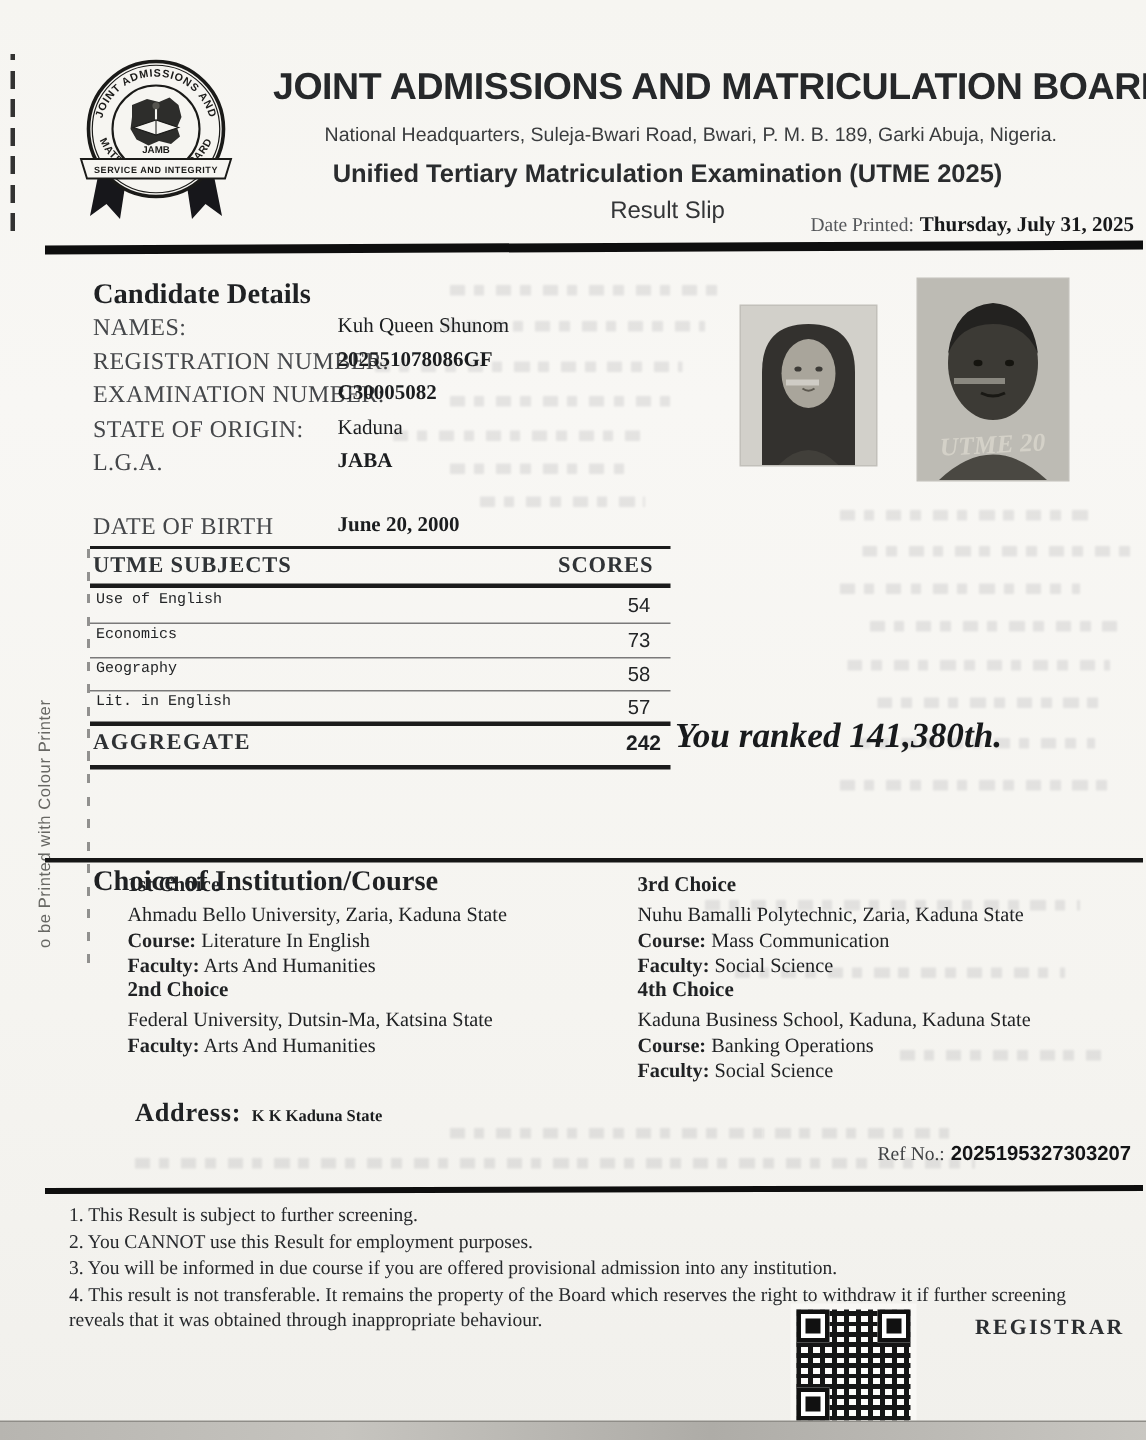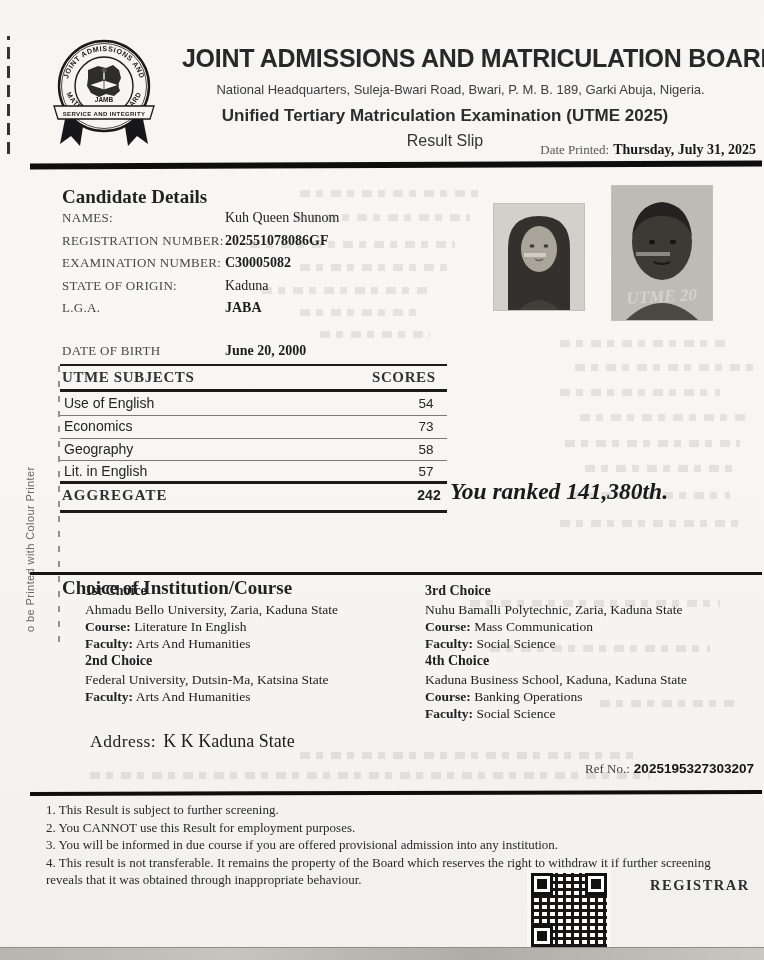--- a/index.html
+++ b/index.html
@@ -21,44 +21,44 @@
   .date-printed{right:8px;top:142px;font-size:13px;color:#55575a;white-space:nowrap;}
   .date-printed b{font-size:14px;color:#17181a;margin-left:4px;}
   .bar{background:#0e0e0e;}
   .bar-top{left:30px;top:162px;width:732px;height:6px;transform:rotate(-0.25deg);}
   .bar-mid{left:30px;top:791px;width:732px;height:4px;transform:rotate(-0.15deg);}
   .rule-choice{left:30px;top:572px;width:732px;height:3px;background:#161616;}
   
   .section-title{font-weight:bold;font-size:19px;color:#1f2123;}
   .cand-title{left:62px;top:186px;}
   .cand-row{left:62px;height:20px;font-size:14px;white-space:nowrap;}
-  .cand-row .lbl{display:inline-block;width:162px;font-size:13px;letter-spacing:.3px;color:#45474a;}
+  .cand-row .lbl{display:inline-block;width:162px;font-size:16px;letter-spacing:.3px;color:#45474a;}
   .cand-row .val{position:absolute;left:163px;color:#1b1d1f;}
   .cand-row .val.b{font-weight:bold;}
   
   .photo{background:#d6d4ce;box-shadow:0 0 0 1px #c2c0ba;}
   
   .tline{left:60px;width:387px;background:#1b1b1b;}
   .tline.thin{background:#5a5a5a;height:1px;opacity:.8;}
   .th{font-weight:bold;font-size:15px;letter-spacing:.6px;color:#303336;}
-  .subj{font-family:Liberation Sans, sans-serif;font-size:14px;color:#222426;}
+  .subj{font-family:Liberation Mono, monospace;font-size:10px;color:#222426;}
   .score{font-family:"Liberation Sans",sans-serif;font-size:13.5px;color:#222426;width:60px;text-align:center;}
   .agg-lbl{left:62px;top:487px;font-weight:bold;font-size:15px;letter-spacing:1px;color:#2e3134;}
   .agg-val{left:406px;top:487px;width:46px;text-align:center;font-family:"Liberation Sans",sans-serif;
     font-weight:bold;font-size:14px;}
   .rank{left:450px;top:478px;font-weight:bold;font-style:italic;font-size:23.5px;color:#181a1c;white-space:nowrap;}
   
   .choice-title{left:62px;top:545px;margin-top:32px;}
   .choice-block{width:330px;font-size:13.5px;line-height:17px;color:#202224;}
   .choice-block .c-title{font-weight:bold;font-size:14px;margin-bottom:2px;}
   .choice-block b{font-weight:bold;}
   
   .addr{left:90px;top:731px;white-space:nowrap;}
-  .addr .a-lbl{font-weight:normal;font-size:17.5px;letter-spacing:.5px;color:#202224;}
-  .addr .a-val{font-weight:normal;font-size:18px;margin-left:7px;color:#1b1d1f;}
+  .addr .a-lbl{font-weight:bold;font-size:17.5px;letter-spacing:.5px;color:#202224;}
+  .addr .a-val{font-weight:bold;font-size:11px;margin-left:7px;color:#1b1d1f;}
   .ref{right:10px;top:761px;white-space:nowrap;font-size:13px;color:#404244;}
   .ref b{font-family:"Liberation Sans",sans-serif;font-size:13.5px;color:#131416;margin-left:4px;font-weight:bold;}
   
   .notes{left:46px;top:801px;width:700px;font-size:13px;line-height:17.5px;color:#27292c;}
   .notes .n5{font-weight:bold;}
   
   .registrar{left:650px;top:877px;font-weight:bold;font-size:14.5px;letter-spacing:1.5px;color:#2b2e31;}
   .qr{left:531px;top:873px;width:76px;height:74px;background-color:#fdfcfa;
     box-shadow:0 0 0 4px #f9f8f5;
     background-image:

